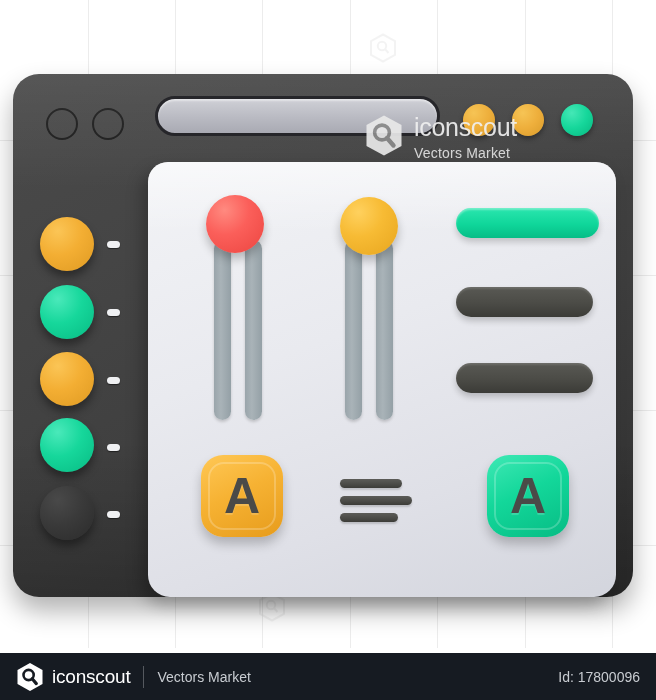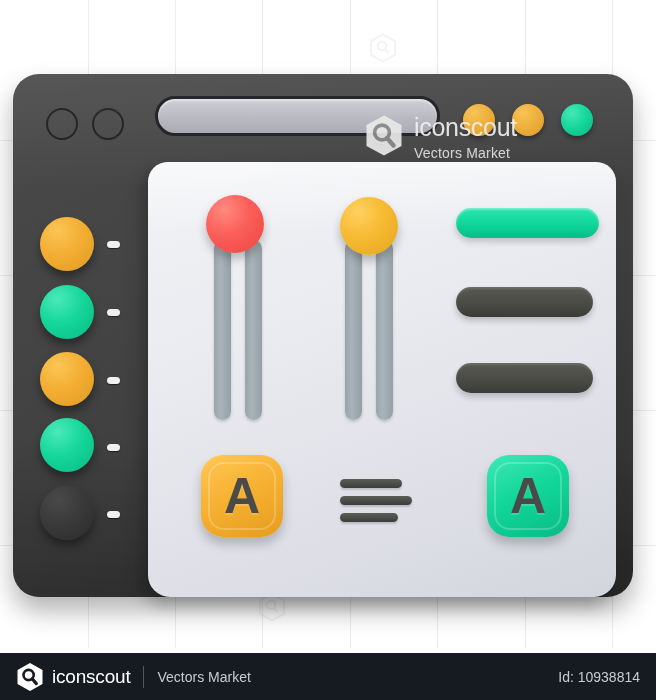--- a/index.html
+++ b/index.html
@@ -374,16 +374,16 @@
     <span class="f-logo">
       <svg width="28" height="30" viewBox="0 0 28 30">
         <path d="M14 1 L26.5 8 V22 L14 29 L1.5 22 V8 Z" fill="#ffffff"></path>
         <circle cx="12.6" cy="13" r="5.1" fill="none" stroke="#161b22" stroke-width="2.6"></circle>
         <line x1="16.2" y1="16.8" x2="20.3" y2="21.6" stroke="#161b22" stroke-width="3.2" stroke-linecap="round"></line>
       </svg>
     </span>
     <span class="f-brand">iconscout</span>
     <span class="f-sep"></span>
     <span class="f-vendor">Vectors Market</span>
-    <span class="f-id">Id: 10938814</span>
+    <span class="f-id">Id: 17800096</span>
   </div>
 
 </div>
 
 </body></html>

